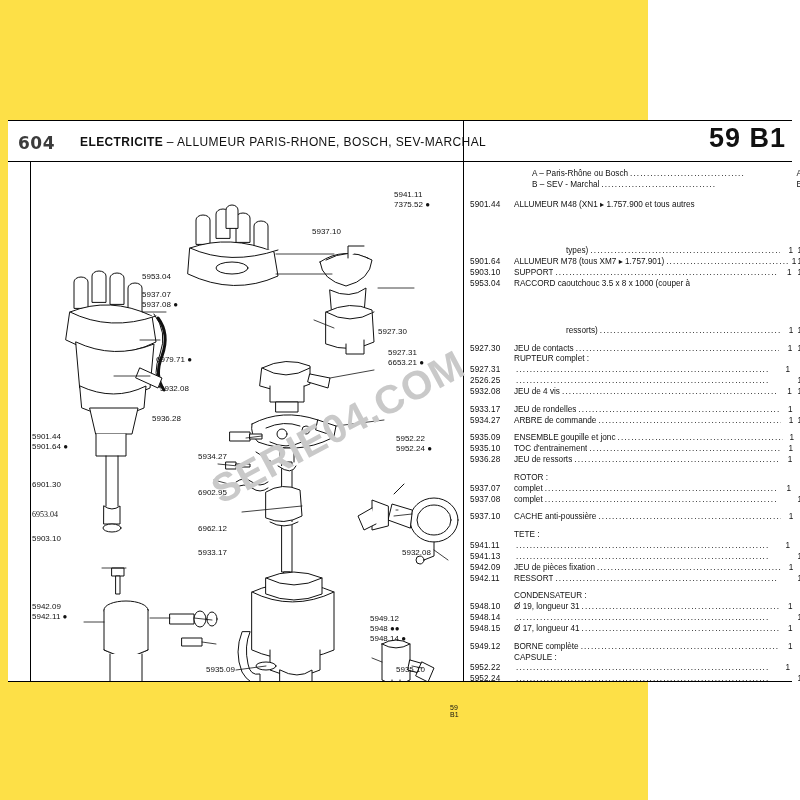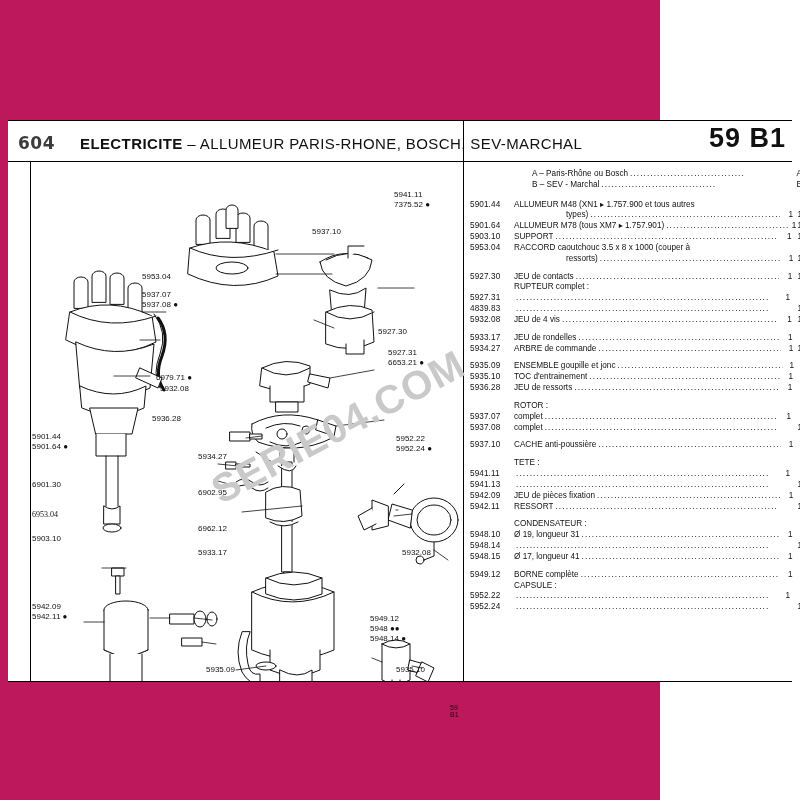--- a/index.html
+++ b/index.html
@@ -10,22 +10,21 @@
   body {
     width: 800px;
     height: 800px;
     font-family: "Liberation Sans", sans-serif;
     overflow: hidden;
   }
   #page {
     position: relative;
     width: 648px;
     height: 800px;
-    background: #be185d;
-    padding-left: 12px;
+    background: #fde047;
   }
   
   .sheet {
     position: absolute;
     left: 8px;
     top: 120px;
     width: 784px;
     height: 560px;
     background: #ffffff;
     border-top: 1px solid #000;
@@ -45,21 +44,21 @@
     font-family: "DejaVu Sans", sans-serif;
     font-size: 17px;
     font-weight: bold;
     letter-spacing: 0.5px;
     color: #3b3b3b;
   }
   .hdr-title {
     position: absolute;
     left: 72px;
     top: 14px;
-    font-size: 15px;
+    font-size: 12px;
     font-weight: bold;
     letter-spacing: 0.4px;
     color: #111;
     white-space: nowrap;
   }
   .hdr-title .thin {
     font-weight: normal;
   }
   .hdr-code {
     position: absolute;
@@ -147,21 +146,21 @@
     overflow: hidden;
     white-space: nowrap;
     margin: 0 2px;
     letter-spacing: 1.15px;
     color: #111;
   }
   .pqty1 { width: 14px; text-align: right; }
   .pqty2 { width: 12px; text-align: right; }
   .spacer { height: 7px; }
   .bold { font-weight: normal; }
-  .cont { padding-left: 52px; }
+  .cont { padding-left: 52px; margin-top: 36px; }
 
   
   .fig {
     position: absolute;
     left: 22px;
     top: 41px;
     width: 433px;
     height: 519px;
   }
   .fig svg { display: block; }
@@ -431,21 +430,21 @@
       <div class="cal" style="left:112px; top:110px;">
         <div>5953.04</div>
       </div>
       <div class="cal" style="left:112px; top:128px;">
         <div>5937.07</div>
         <div>5937.08 ●</div>
       </div>
       <div class="cal" style="left:348px; top:165px;">
         <div>5927.30</div>
       </div>
-      <div class="cal" style="left:126px; top:193px;margin-top:18px;">
+      <div class="cal" style="left:126px; top:193px;">
         <div>6979.71 ●</div>
       </div>
       <div class="cal" style="left:358px; top:186px;">
         <div>5927.31</div>
         <div>6653.21 ●</div>
       </div>
       <div class="cal" style="left:130px; top:222px;">
         <div>5932.08</div>
       </div>
       <div class="cal" style="left:122px; top:252px;">
@@ -576,21 +575,21 @@
             <span class="pqty2"></span>
           </div>
           <div class="prow">
             <span class="pref">5927.31</span>
             <span class="pdesc"></span>
             <span class="pdots">..........................................................................</span>
             <span class="pqty1">1</span>
             <span class="pqty2"></span>
           </div>
           <div class="prow">
-            <span class="pref">4839.83</span>
+            <span class="pref">2526.25</span>
             <span class="pdesc"></span>
             <span class="pdots">..........................................................................</span>
             <span class="pqty1"></span>
             <span class="pqty2">1</span>
           </div>
           <div class="prow">
             <span class="pref">5932.08</span>
             <span class="pdesc">JEU de 4 vis</span>
             <span class="pdots">..........................................................................</span>
             <span class="pqty1">1</span>

